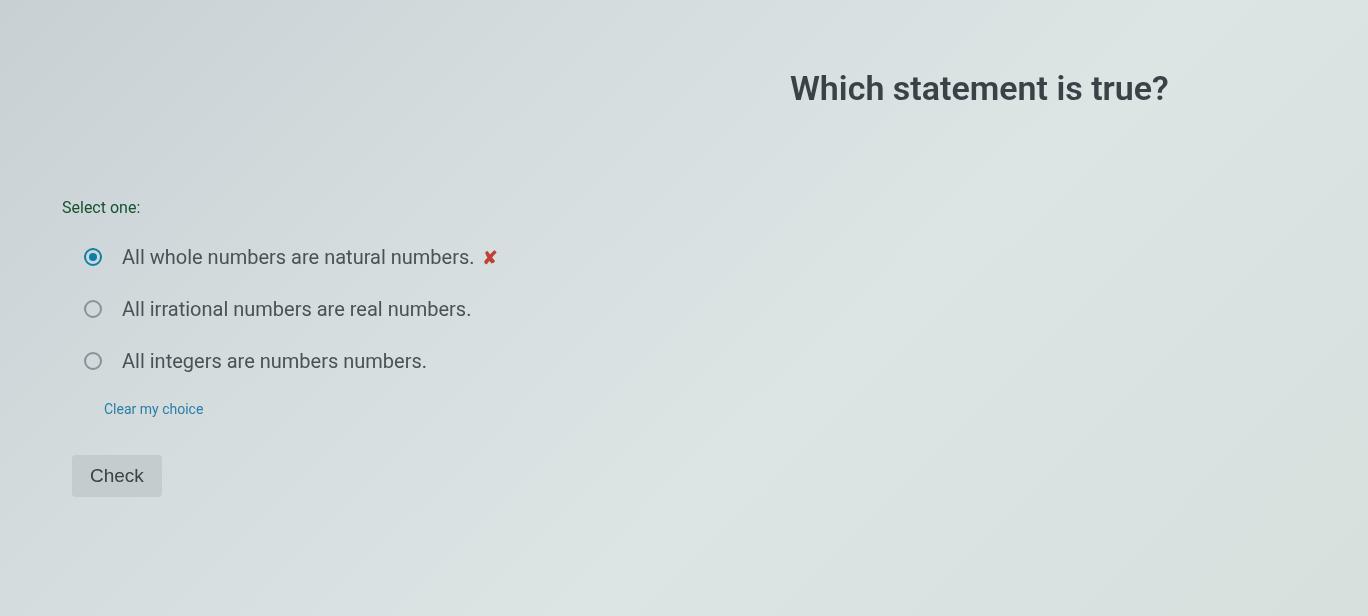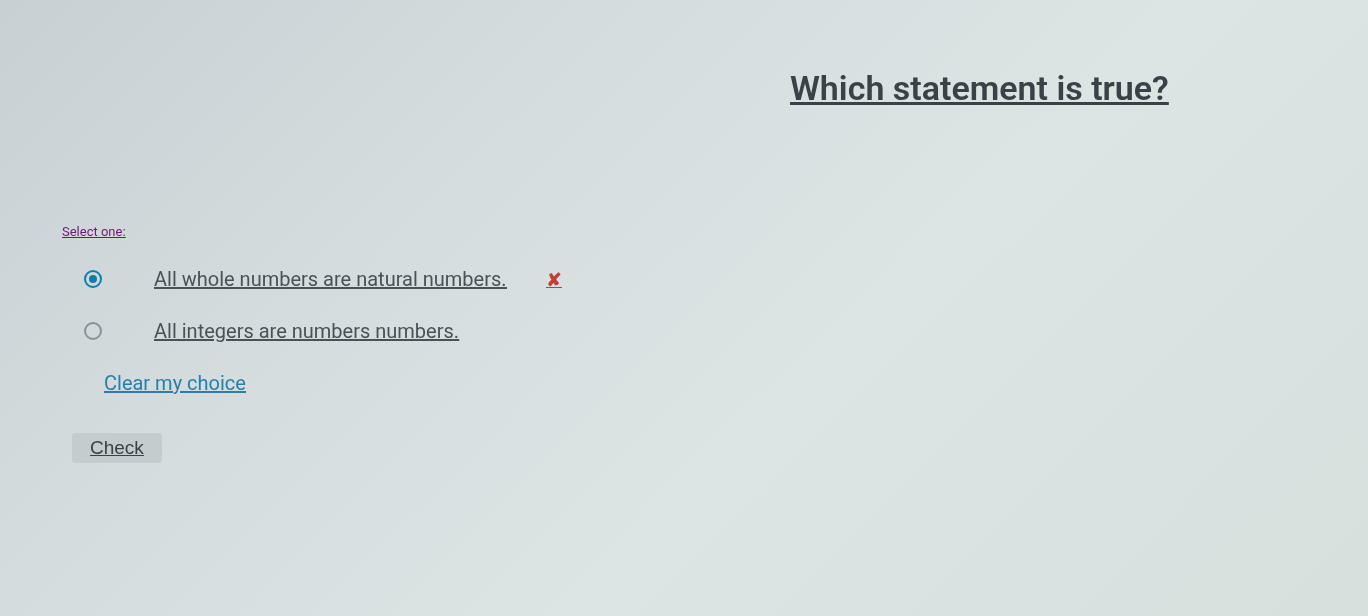--- a/index.html
+++ b/index.html
@@ -1,19 +1,18 @@
 <!DOCTYPE html>
 <html><head>
   <meta charset="utf-8">
   <style>
     * {
       margin: 0;
       padding: 0;
       box-sizing: border-box;
-      text-decoration: underline;
     }
     body {
       width: 1368px;
       height: 616px;
       background: linear-gradient(135deg, #c8d0d4 0%, #d4dcde 30%, #dce4e4 60%, #d8e0de 100%);
       font-family: -apple-system, BlinkMacSystemFont, "Segoe UI", Roboto, Arial, sans-serif;
       color: #4a5258;
       position: relative;
       overflow: hidden;
     }
@@ -24,34 +23,32 @@
       font-size: 34px;
       font-weight: 600;
       color: #3a4248;
     }
     .answer-block {
       position: absolute;
       top: 198px;
       left: 62px;
     }
     .select-label {
-      font-size: 13px;
-      color: #701a75;
+      font-size: 16px;
+      color: #14532d;
       margin-bottom: 28px;
-      margin-top: 26px;
     }
     .options {
       margin-left: 22px;
     }
     .option-row {
       display: flex;
       align-items: center;
       margin-bottom: 28px;
       cursor: pointer;
-      gap: 32px;
     }
     .radio {
       width: 18px;
       height: 18px;
       border: 2px solid #8a9298;
       border-radius: 50%;
       margin-right: 20px;
       display: flex;
       align-items: center;
       justify-content: center;
@@ -73,28 +70,28 @@
     }
     .incorrect-mark {
       color: #c04038;
       font-weight: bold;
       margin-left: 8px;
       font-size: 18px;
     }
     .clear-choice {
       margin-left: 42px;
       margin-top: 6px;
-      font-size: 20px;
+      font-size: 14px;
       color: #2a7fa8;
       cursor: pointer;
     }
     .check-btn {
       margin-top: 38px;
       margin-left: 10px;
-      padding: 4px 18px;
+      padding: 10px 18px;
       background: #c4ccce;
       border: none;
       border-radius: 4px;
       font-size: 19px;
       color: #3a4248;
       cursor: pointer;
       width: fit-content;
     }
   </style>
 </head>
@@ -107,20 +104,24 @@
 
   <div class="options">
 
     <div class="option-row">
       <span class="radio selected"></span>
       <span class="option-label">All whole numbers are natural numbers.</span>
       <span class="incorrect-mark">✘</span>
     </div>
 
 
+    <div class="option-row">
+      <span class="radio"></span>
+      <span class="option-label">All irrational numbers are real numbers.</span>
+    </div>
 
     <div class="option-row">
       <span class="radio"></span>
       <span class="option-label">All integers are numbers numbers.</span>
     </div>
 
   </div>
 
   <div class="clear-choice">Clear my choice</div>
 

